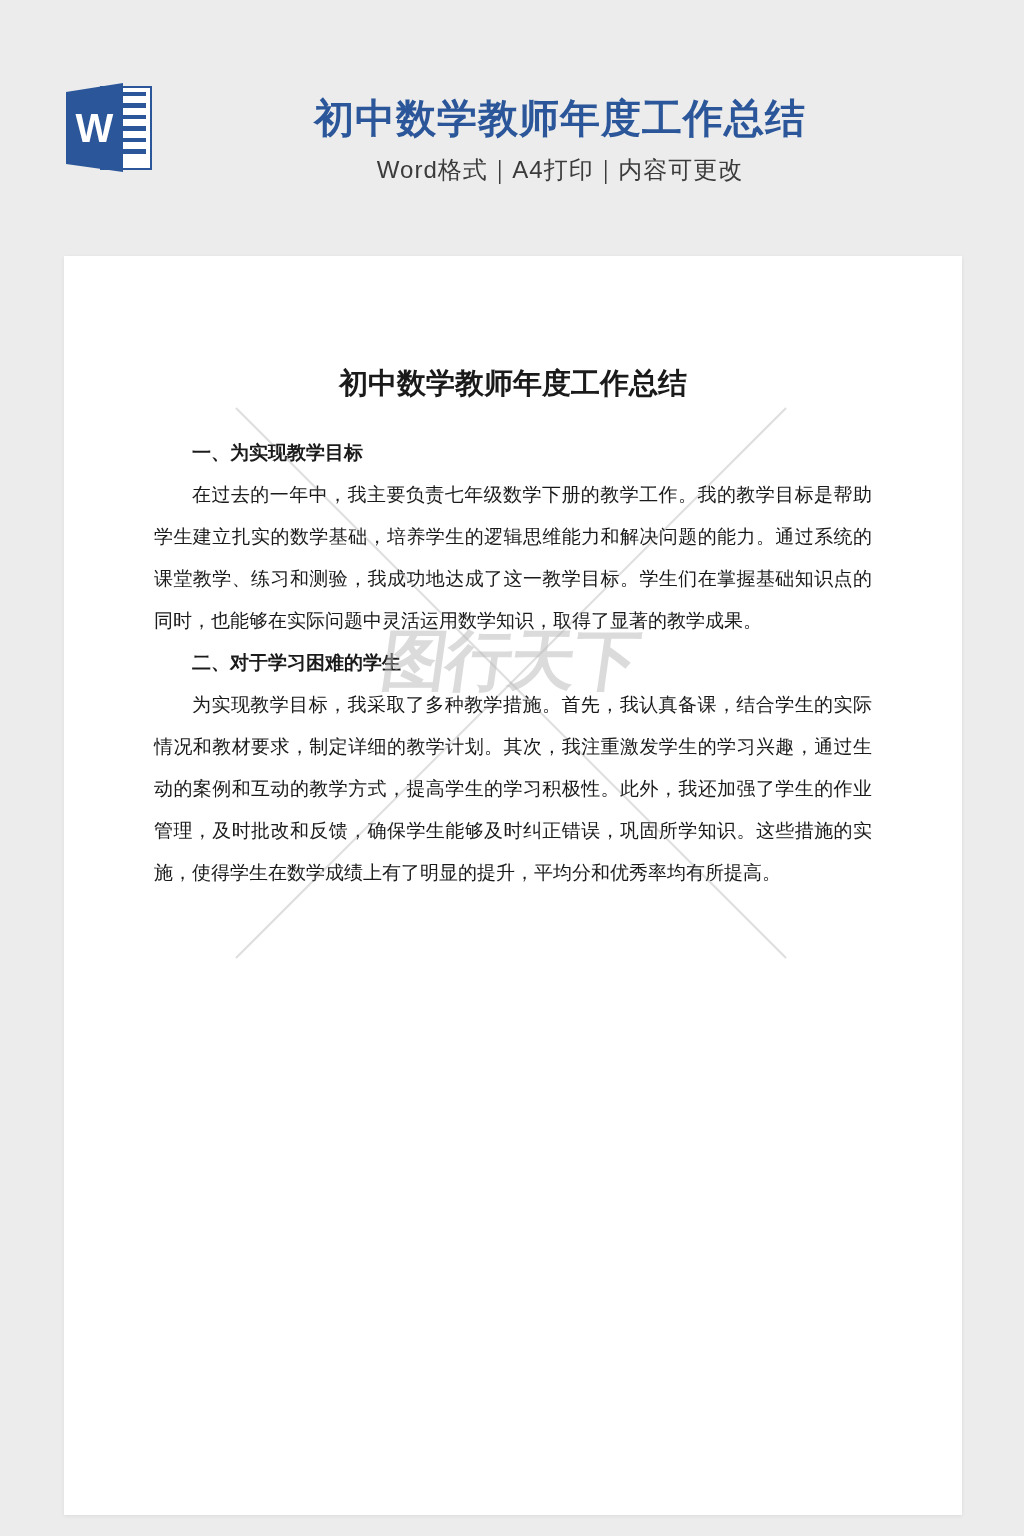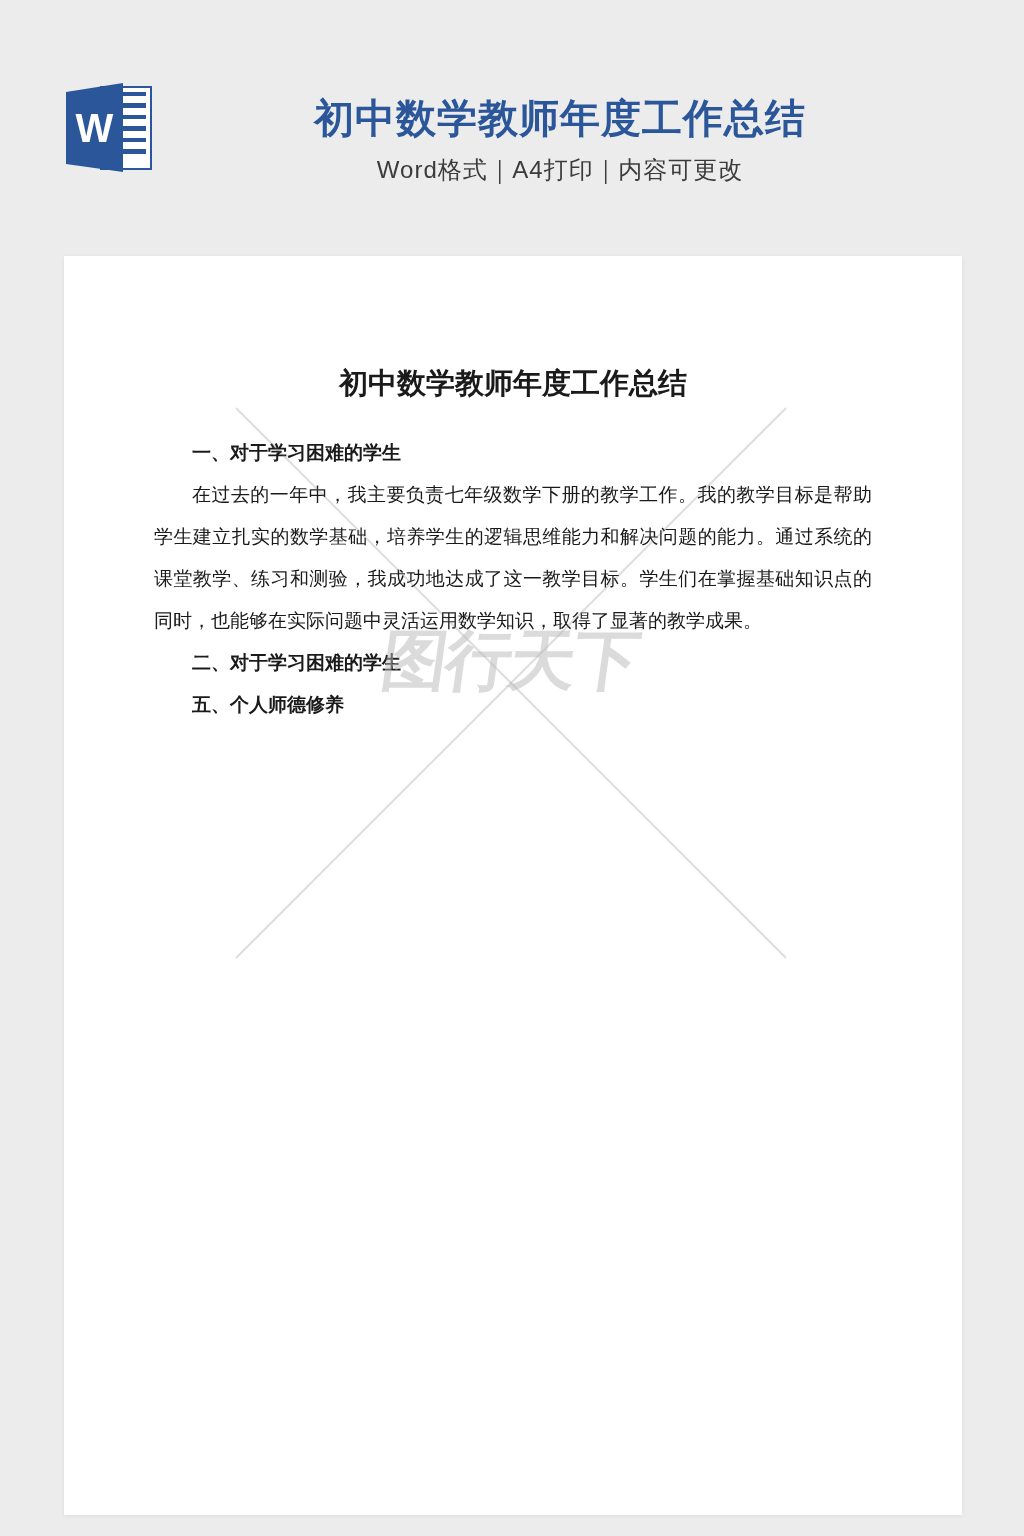--- a/index.html
+++ b/index.html
@@ -106,28 +106,28 @@
     <div class="hero-text">
       <h1 class="hero-title">初中数学教师年度工作总结</h1>
       <p class="hero-subtitle">Word格式｜A4打印｜内容可更改</p>
     </div>
   </header>
 
   <main class="sheet">
     <div class="sheet-inner">
       <h2 class="doc-title">初中数学教师年度工作总结</h2>
 
-      <h3 class="sec-heading">一、对于学习困难的学生</h3>
+      <h3 class="sec-heading">一、为实现教学目标</h3>
       <p class="sec-body">在过去的一年中，我主要负责七年级数学下册的教学工作。我的教学目标是帮助学生建立扎实的数学基础，培养学生的逻辑思维能力和解决问题的能力。通过系统的课堂教学、练习和测验，我成功地达成了这一教学目标。学生们在掌握基础知识点的同时，也能够在实际问题中灵活运用数学知识，取得了显著的教学成果。</p>
 
       <h3 class="sec-heading">二、对于学习困难的学生</h3>
+      <p class="sec-body">为实现教学目标，我采取了多种教学措施。首先，我认真备课，结合学生的实际情况和教材要求，制定详细的教学计划。其次，我注重激发学生的学习兴趣，通过生动的案例和互动的教学方式，提高学生的学习积极性。此外，我还加强了学生的作业管理，及时批改和反馈，确保学生能够及时纠正错误，巩固所学知识。这些措施的实施，使得学生在数学成绩上有了明显的提升，平均分和优秀率均有所提高。</p>
 
 
 
-      <h3 class="sec-heading">五、个人师德修养</h3>
       <p class="sec-body"></p>
     </div>
 
     <div class="wm-line a"></div>
     <div class="wm-line b"></div>
     <div class="wm-text">图行天下</div>
   </main>
 
 </div>
 

